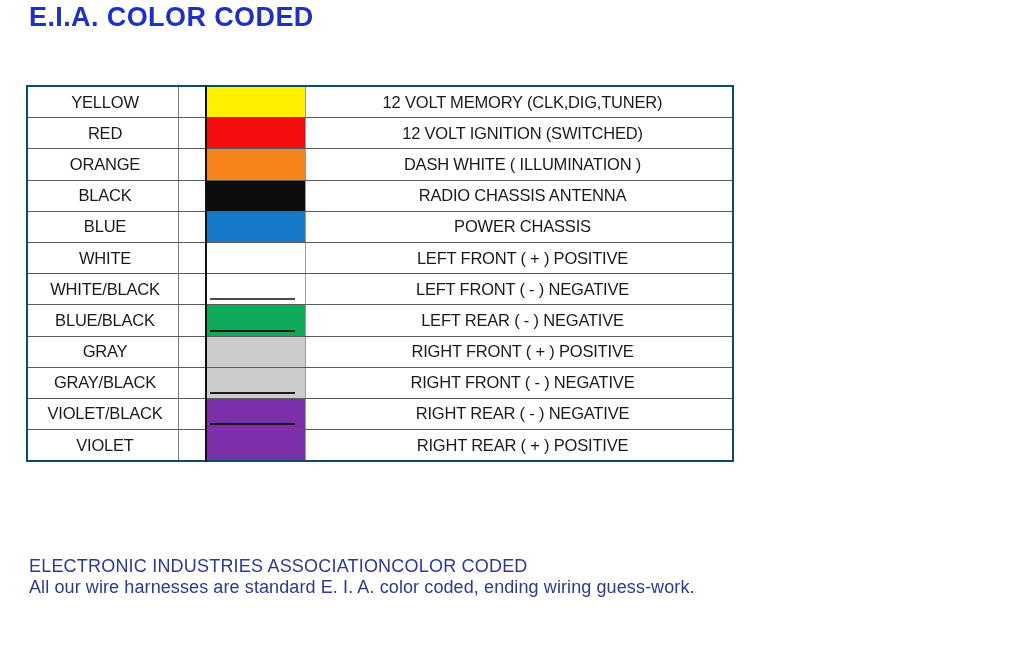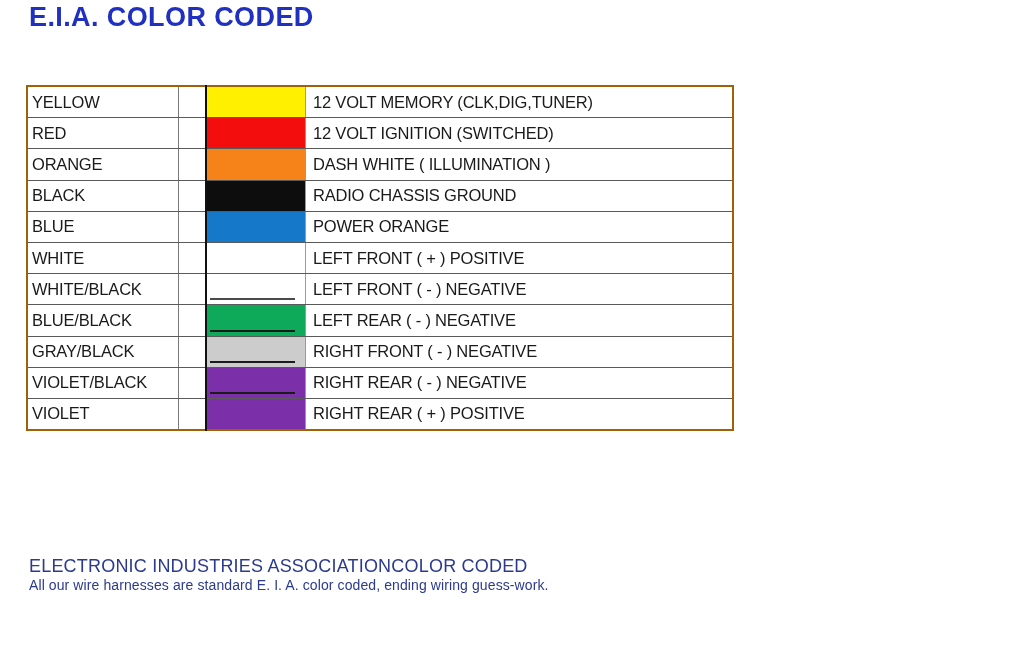--- a/index.html
+++ b/index.html
@@ -30,22 +30,23 @@
   }
 
   
   #wire-table {
     position: absolute;
     left: 26px;
     top: 85px;
     width: 700px;
     border-collapse: collapse;
     table-layout: fixed;
-    border: 2px solid #a16207;
+    border: 2px solid #0c4a6e;
     background: #ffffff;
+    text-align: center;
   }
   #wire-table tr { height: 30.2px; }
   #wire-table td {
     padding: 0;
     vertical-align: middle;
     font-family: "Liberation Sans", sans-serif;
     font-size: 16.5px;
     color: #1a1a1a;
     letter-spacing: -0.2px;
     border-bottom: 1px solid #5a5a5a;
@@ -101,21 +102,21 @@
   #footer .line {
     font-family: "Liberation Sans", sans-serif;
     color: #2b3a8f;
     white-space: nowrap;
   }
   #footer-line-1 {
     font-size: 18px;
     letter-spacing: 0.2px;
   }
   #footer-line-2 {
-    font-size: 14px;
+    font-size: 18px;
     letter-spacing: 0.1px;
   }
 </style>
 </head>
 <body>
 
 <div id="page-title">E.I.A. COLOR CODED</div>
 
 <table id="wire-table">
   <tbody id="wire-table-body">
@@ -157,33 +158,33 @@
       </tr>
       <tr>
         <td class="col-name">
           <span class="name-text">BLACK</span>
         </td>
         <td class="col-gap"></td>
         <td class="col-swatch">
           <span class="swatch" style="background: rgb(13, 13, 13);"></span>
         </td>
         <td class="col-desc">
-          <span class="desc-text">RADIO CHASSIS GROUND</span>
+          <span class="desc-text">RADIO CHASSIS ANTENNA</span>
         </td>
       </tr>
       <tr>
         <td class="col-name">
           <span class="name-text">BLUE</span>
         </td>
         <td class="col-gap"></td>
         <td class="col-swatch">
           <span class="swatch" style="background: rgb(22, 120, 200);"></span>
         </td>
         <td class="col-desc">
-          <span class="desc-text">POWER ORANGE</span>
+          <span class="desc-text">POWER CHASSIS</span>
         </td>
       </tr>
       <tr>
         <td class="col-name">
           <span class="name-text">WHITE</span>
         </td>
         <td class="col-gap"></td>
         <td class="col-swatch">
           <span class="swatch on-white" style="background: rgb(255, 255, 255);"></span>
         </td>
@@ -210,20 +211,32 @@
           <span class="name-text">BLUE/BLACK</span>
         </td>
         <td class="col-gap"></td>
         <td class="col-swatch">
           <span class="swatch" style="background: rgb(15, 169, 90);">
             <span class="stripe"></span>
           </span>
         </td>
         <td class="col-desc">
           <span class="desc-text">LEFT REAR ( -  ) NEGATIVE</span>
+        </td>
+      </tr>
+      <tr>
+        <td class="col-name">
+          <span class="name-text">GRAY</span>
+        </td>
+        <td class="col-gap"></td>
+        <td class="col-swatch">
+          <span class="swatch" style="background: rgb(204, 204, 204);"></span>
+        </td>
+        <td class="col-desc">
+          <span class="desc-text">RIGHT FRONT ( + ) POSITIVE</span>
         </td>
       </tr>
       <tr>
         <td class="col-name">
           <span class="name-text">GRAY/BLACK</span>
         </td>
         <td class="col-gap"></td>
         <td class="col-swatch">
           <span class="swatch" style="background: rgb(204, 204, 204);">
             <span class="stripe"></span>

